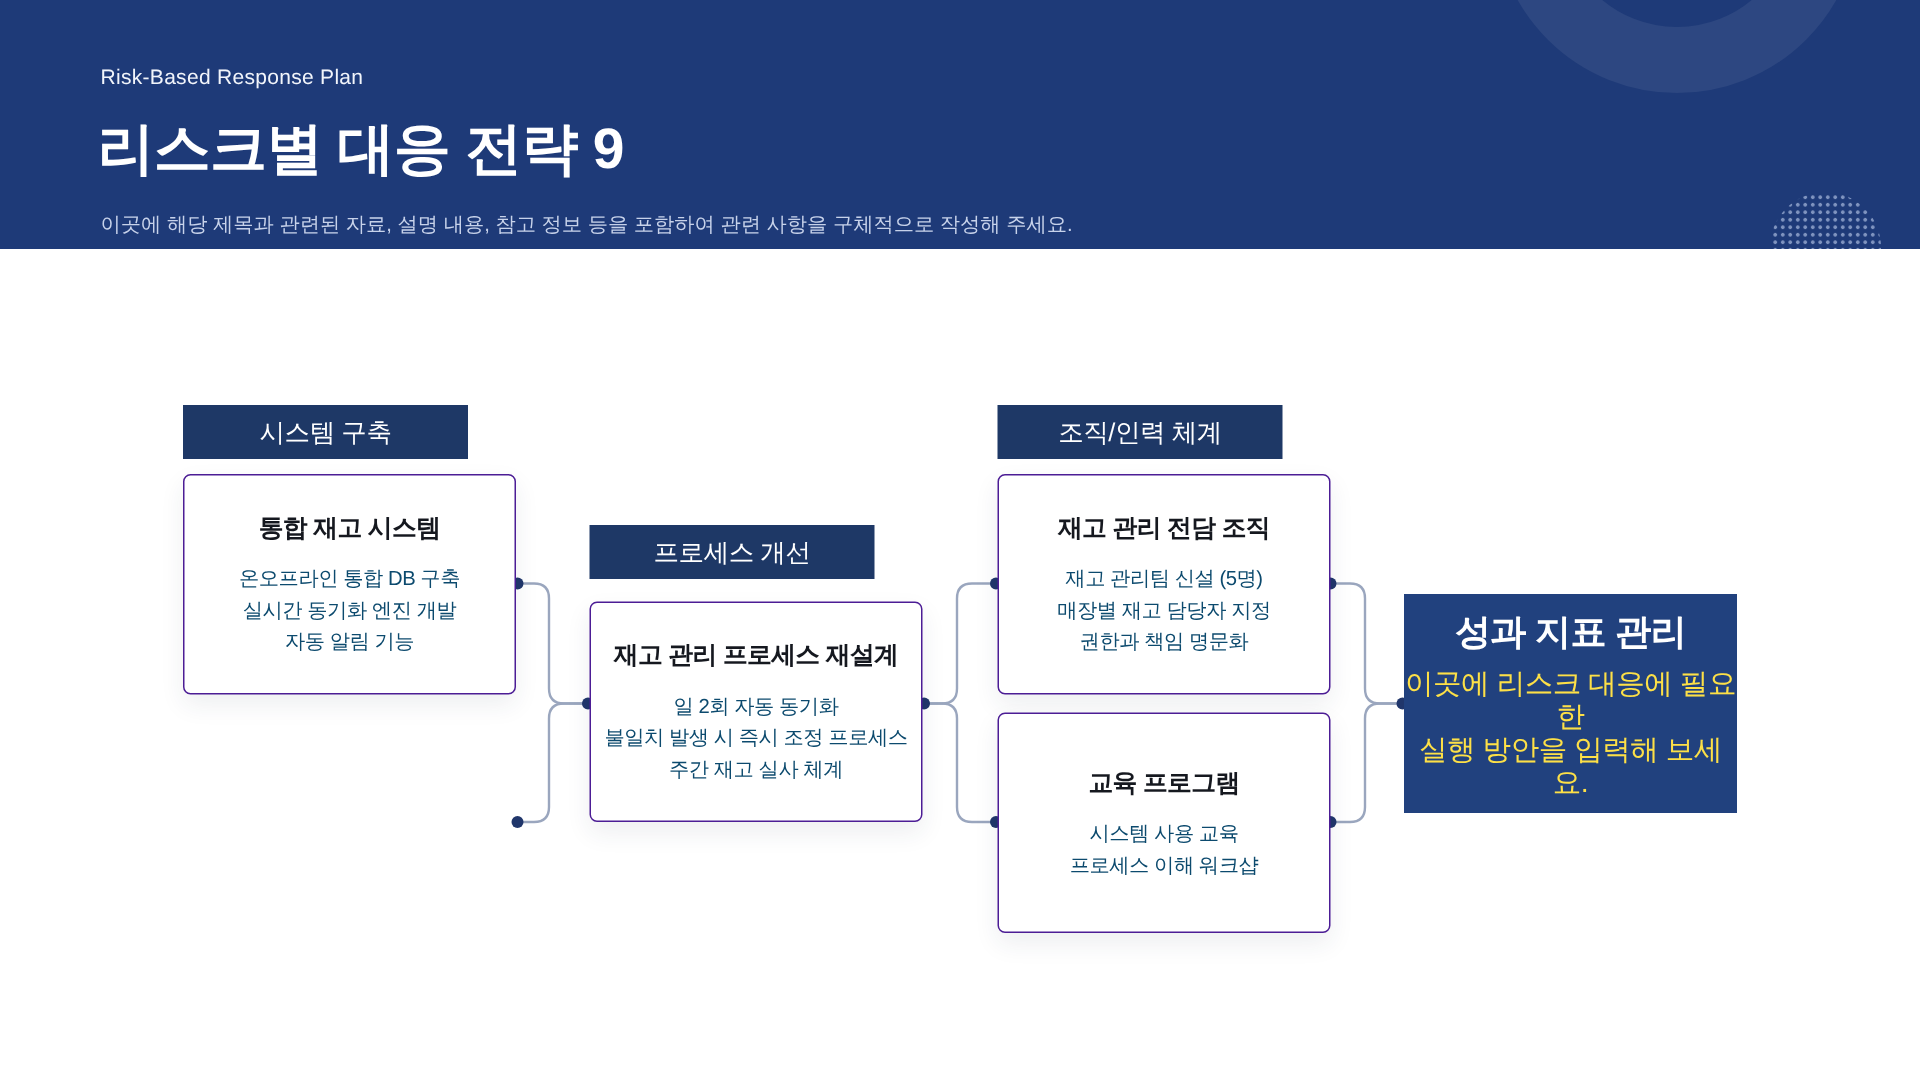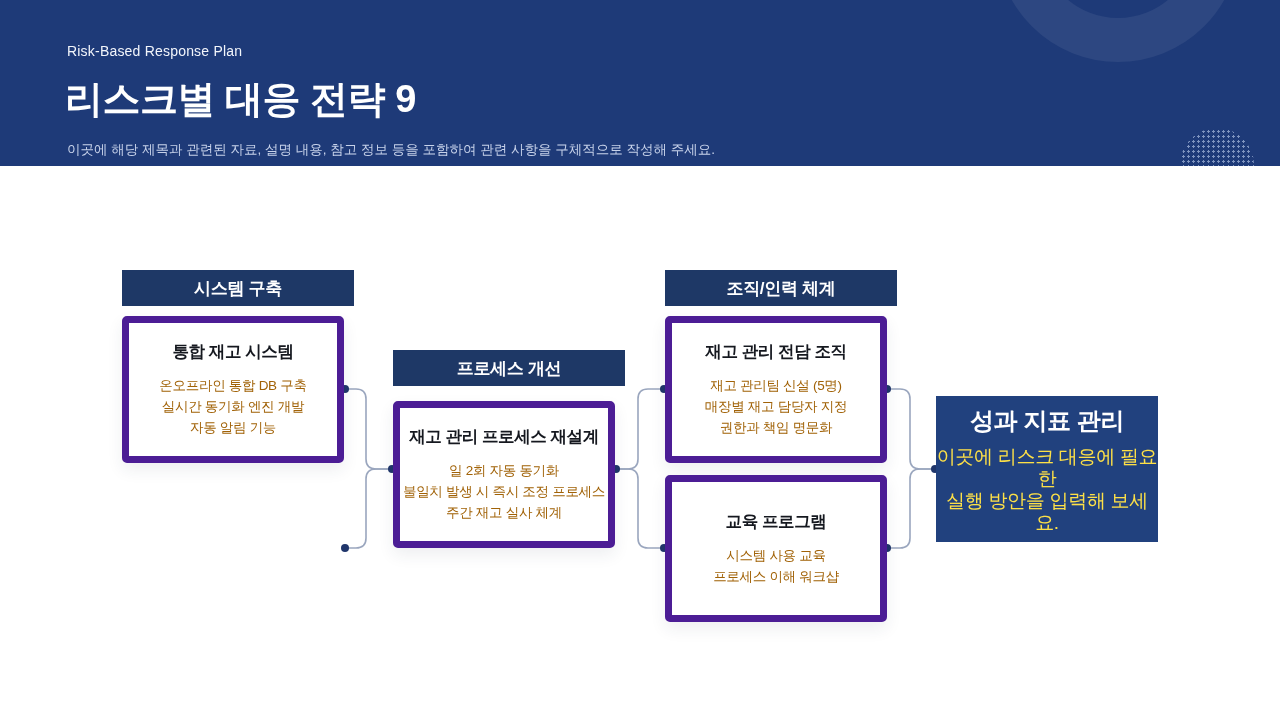--- a/index.html
+++ b/index.html
@@ -38,43 +38,43 @@
     position: absolute; left: 65px; top: 74px;
     color: #FFFFFF; font-size: 38px; font-weight: bold; letter-spacing: -0.5px;
   }
   .subtitle {
     position: absolute; left: 67px; top: 141px;
     color: #C7D2EA; font-size: 13.5px;
   }
 
   
   .col-header {
-    position: absolute; width: 232px; height: 36px;
+    position: absolute; width: 190px; height: 36px;
     background: #1E3866; color: #FFFFFF;
-    font-size: 17px; font-weight: bold;
+    font-size: 17px; font-weight: normal;
     display: flex; align-items: center; justify-content: center;
     letter-spacing: -0.3px;
   }
   .card {
     position: absolute; width: 222px; height: 147px;
     background: #FFFFFF;
-    border: 7px solid #4c1d95;
+    border: 1px solid #4c1d95;
     border-radius: 5px;
     box-shadow: 0 7px 16px rgba(40,50,80,0.08);
     display: flex; flex-direction: column;
     align-items: center; justify-content: center;
     text-align: center;
     padding: 0 6px;
   }
   .card-title {
     color: #15181F; font-size: 16.5px; font-weight: bold;
     letter-spacing: -0.4px; margin-bottom: 12px; white-space: nowrap;
   }
   .card-line {
-    color: #a16207; font-size: 13.5px; line-height: 21px;
+    color: #0c4a6e; font-size: 13.5px; line-height: 21px;
     letter-spacing: -0.3px; white-space: nowrap;
   }
   .mid .card-line { white-space: nowrap; }
   .result-box {
     position: absolute; left: 936px; top: 396px;
     width: 222px; height: 146px;
     background: #21417E;
     display: flex; flex-direction: column;
     align-items: center; justify-content: center;
     text-align: center;

